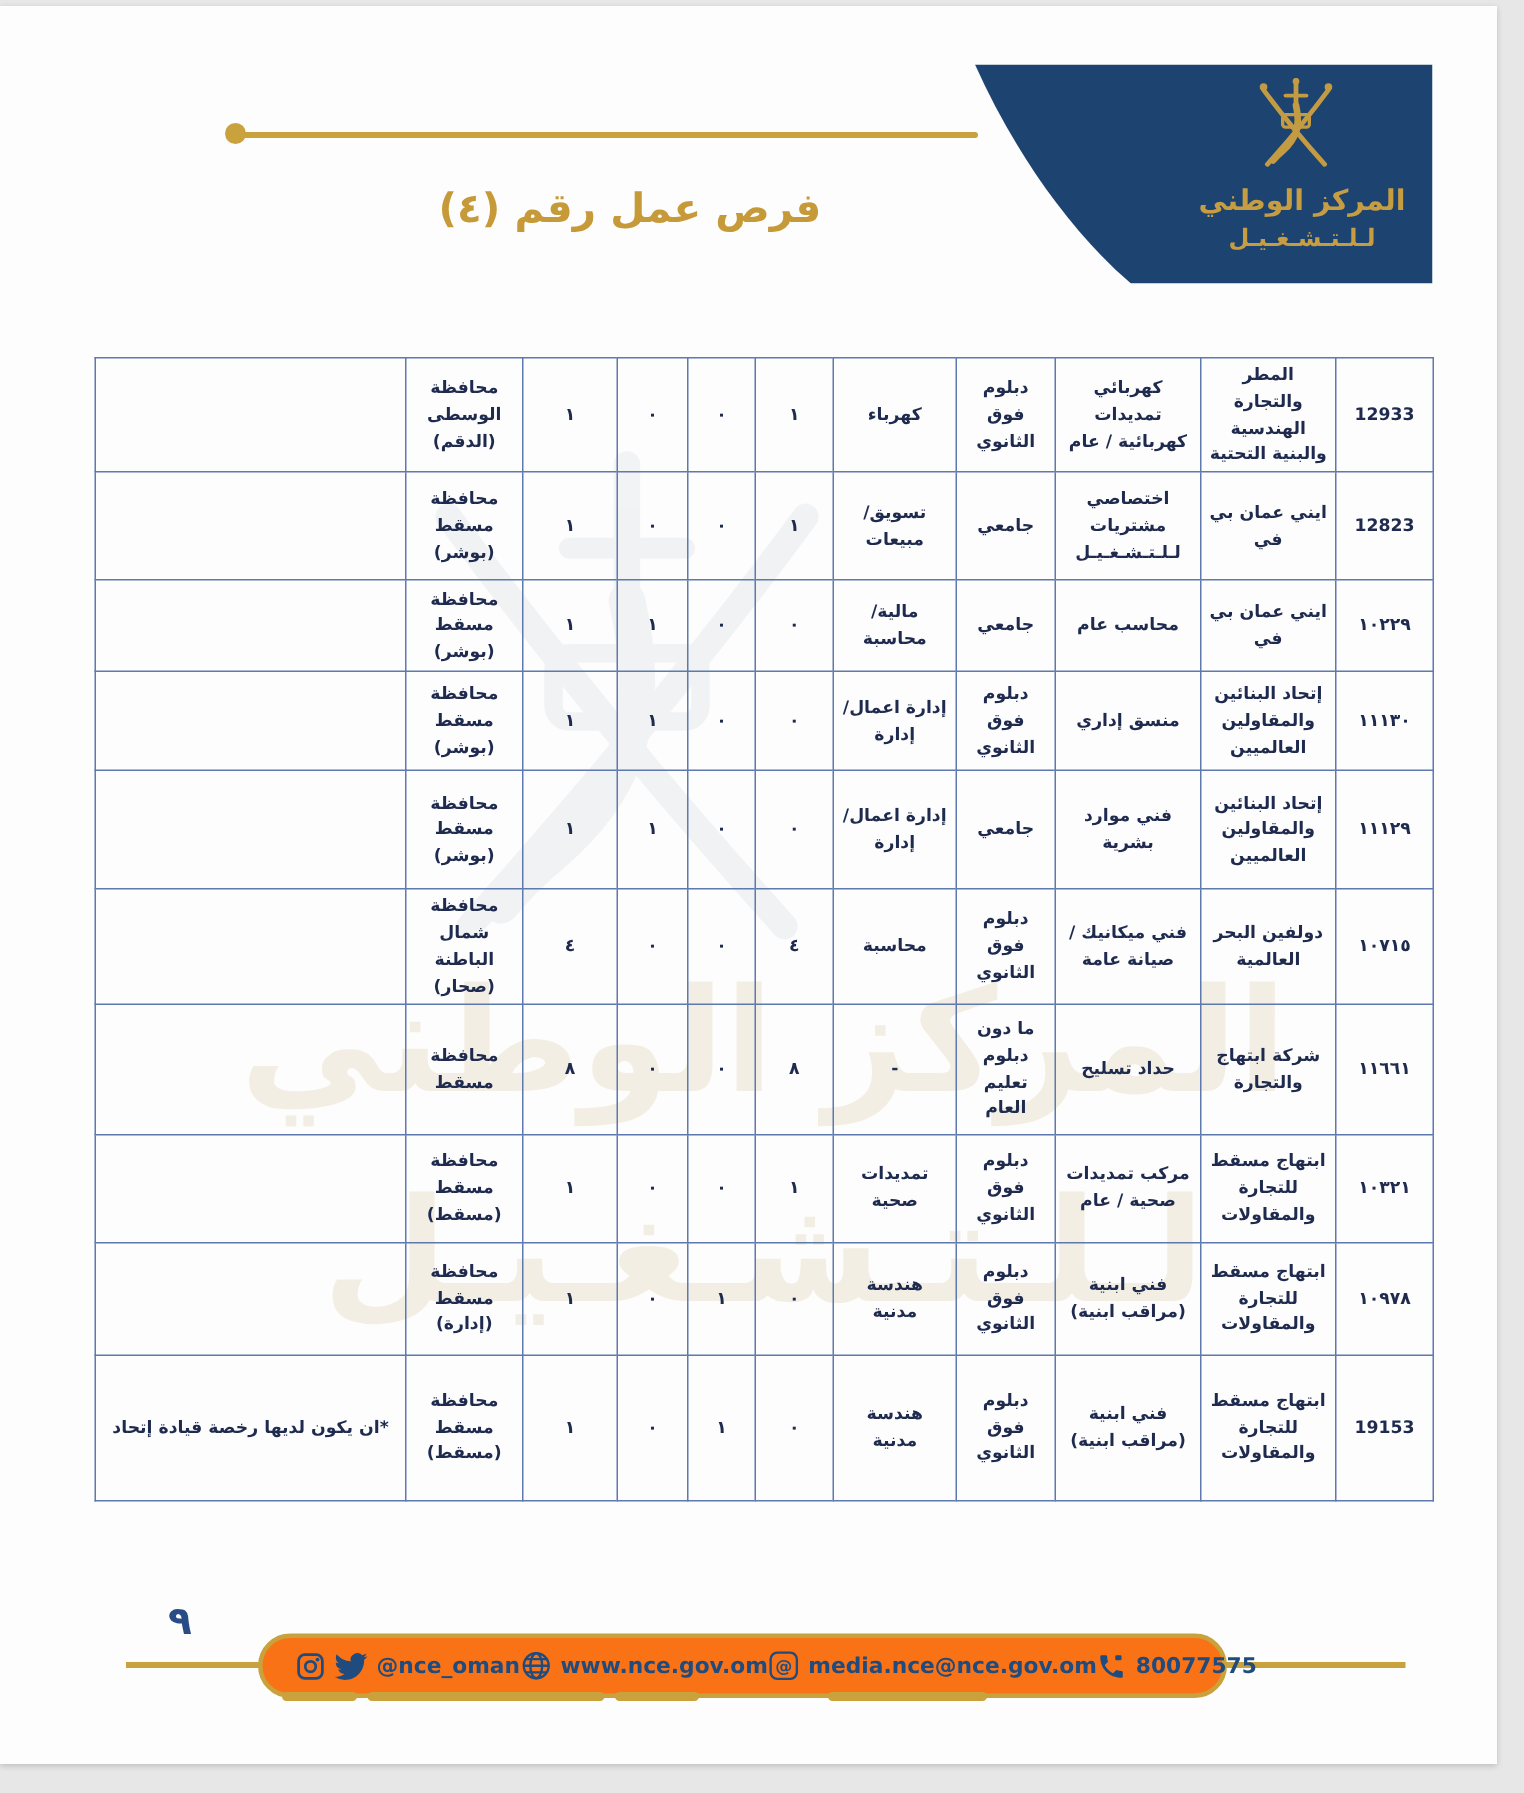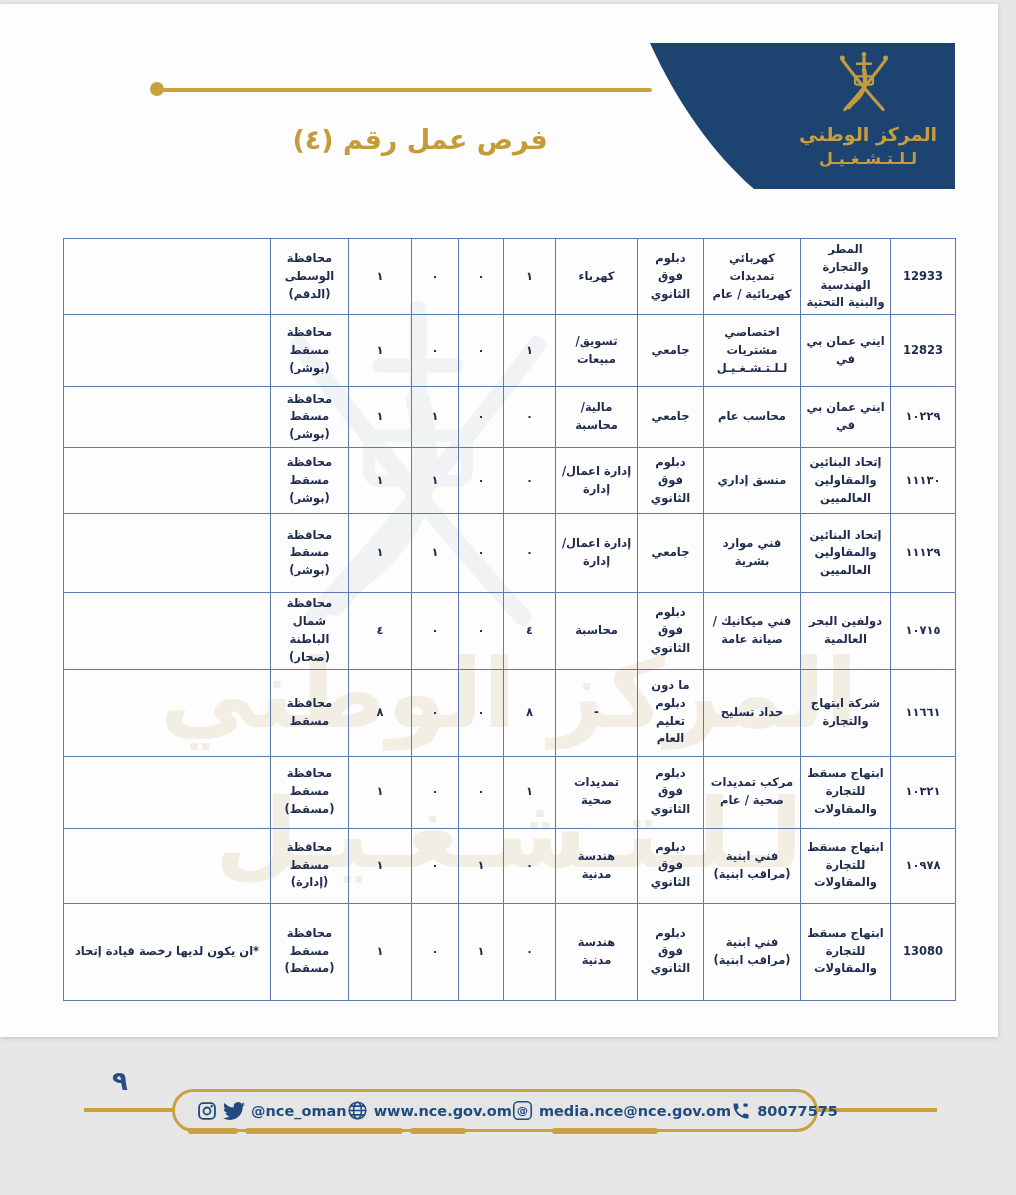--- a/index.html
+++ b/index.html
@@ -2,21 +2,21 @@
 <html lang="ar"><head>
 <meta charset="utf-8">
 <style>
   html,body{margin:0;padding:0}
   body{
     width:1016px;height:1195px;position:relative;overflow:hidden;
     background:#e7e7e8;
     font-family:"DejaVu Sans",sans-serif;
   }
   .page{
-    position:absolute;left:0;top:4px;width:998px;height:1033px;
+    position:absolute;left:0;top:4px;width:998px;height:1172px;
     background:#fdfdfd;box-shadow:0 1px 4px rgba(0,0,0,.18);
   }
   
   .header-shape{position:absolute;left:650px;top:39px;width:305px;height:146px}
   .header-shape svg.bg{position:absolute;inset:0;width:100%;height:100%}
   .emblem{position:absolute;left:182px;top:8px;width:64px;height:70px}
   .org-name{
     position:absolute;left:128px;top:78px;width:180px;text-align:center;
     direction:rtl;color:#c69d41;font-weight:bold;line-height:1.4;
   }
@@ -44,21 +44,21 @@
     border:1px solid #5d79ae;text-align:center;vertical-align:middle;
     font-weight:bold;color:#1e2a4e;font-size:11.5px;line-height:1.55;
     padding:2px 5px;overflow:hidden;word-wrap:break-word;background:transparent;
   }
   
   .page-number{position:absolute;left:112px;top:1062px;font-size:26px;font-weight:bold;color:#2a4c86}
   .footer-line-left{position:absolute;left:84px;top:1104px;width:90px;height:3.5px;background:#c9a23e}
   .footer-line-right{position:absolute;left:815px;top:1104px;width:122px;height:3.5px;background:#c9a23e}
   .footer-pill{
     position:absolute;left:172px;top:1085px;width:646px;height:43px;
-    border:3px solid #c9a23e;border-radius:26px;background:#e5e5e5;
+    border:3px solid #c9a23e;border-radius:26px;background:#f97316;
     display:flex;align-items:center;justify-content:space-between;
     padding:0 22px;box-sizing:border-box;direction:ltr;
   }
   .footer-item{display:flex;align-items:center;gap:6px;color:#1f4b7e;font-weight:bold;font-size:14.5px;white-space:nowrap}
   .footer-item svg{display:block}
   .gold-bar{position:absolute;top:1124px;height:6px;background:#c9a23e;border-radius:3px}
   .gb1{left:188px;width:50px}.gb2{left:245px;width:158px}.gb3{left:410px;width:56px}.gb4{left:552px;width:106px}
 </style>
 </head>
 <body>
@@ -233,21 +233,21 @@
           <td>دبلوم فوق الثانوي</td>
           <td>هندسة مدنية</td>
           <td>٠</td>
           <td>١</td>
           <td>٠</td>
           <td>١</td>
           <td>محافظة مسقط (إدارة)</td>
           <td></td>
         </tr>
         <tr style="height: 97px;">
-          <td>13080</td>
+          <td>19153</td>
           <td>ابتهاج مسقط للتجارة والمقاولات</td>
           <td>فني ابنية (مراقب ابنية)</td>
           <td>دبلوم فوق الثانوي</td>
           <td>هندسة مدنية</td>
           <td>٠</td>
           <td>١</td>
           <td>٠</td>
           <td>١</td>
           <td>محافظة مسقط (مسقط)</td>
           <td>*ان يكون لديها رخصة قيادة إتحاد</td>

